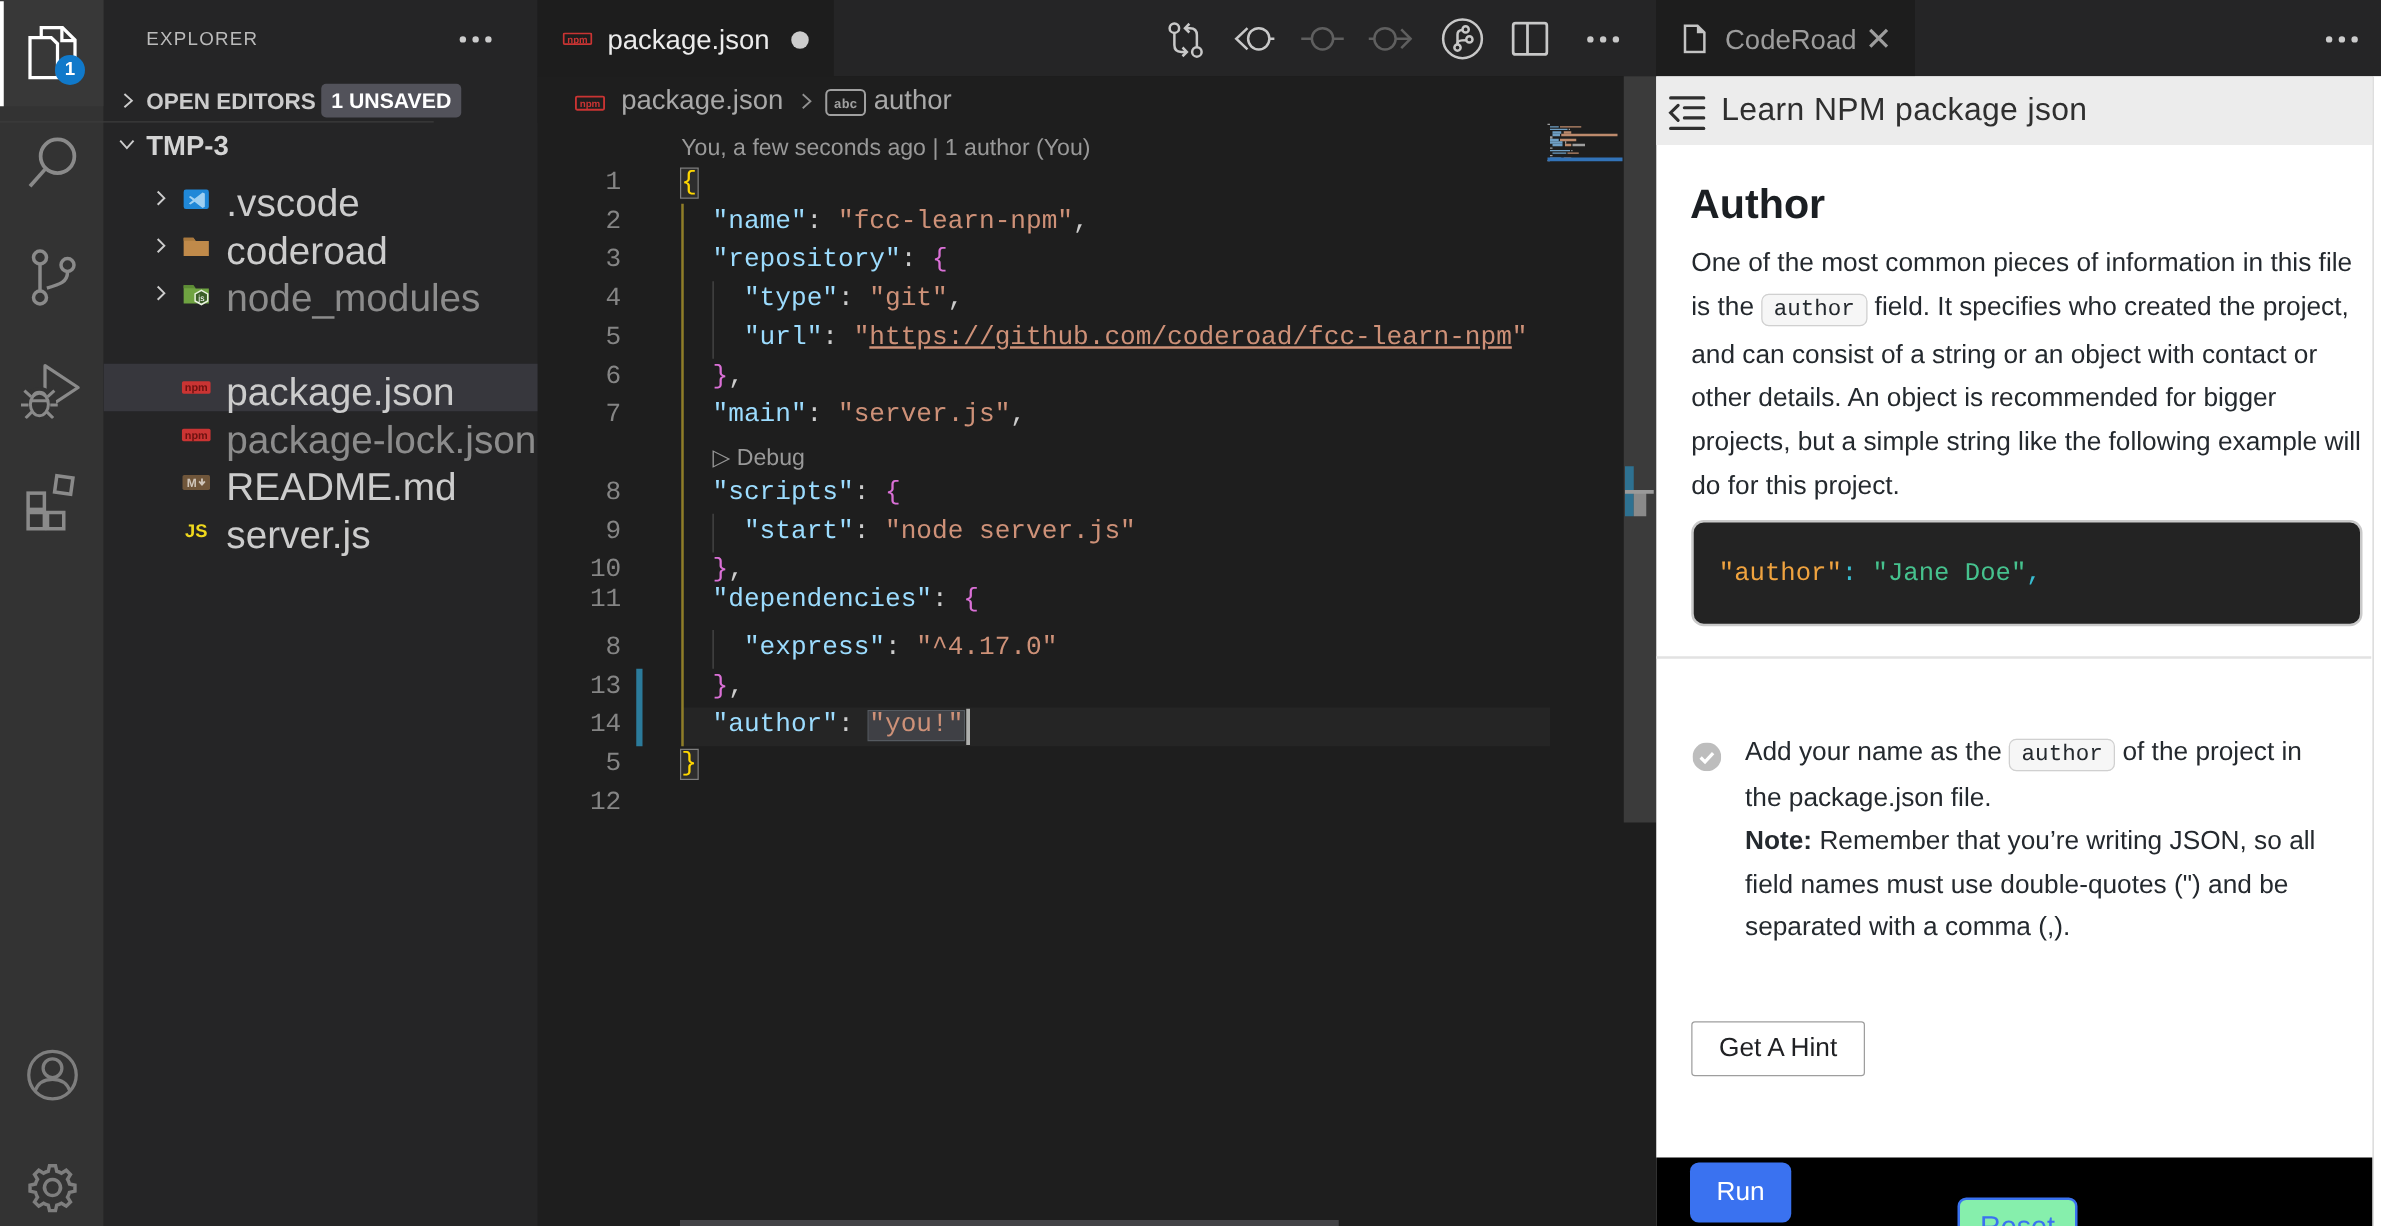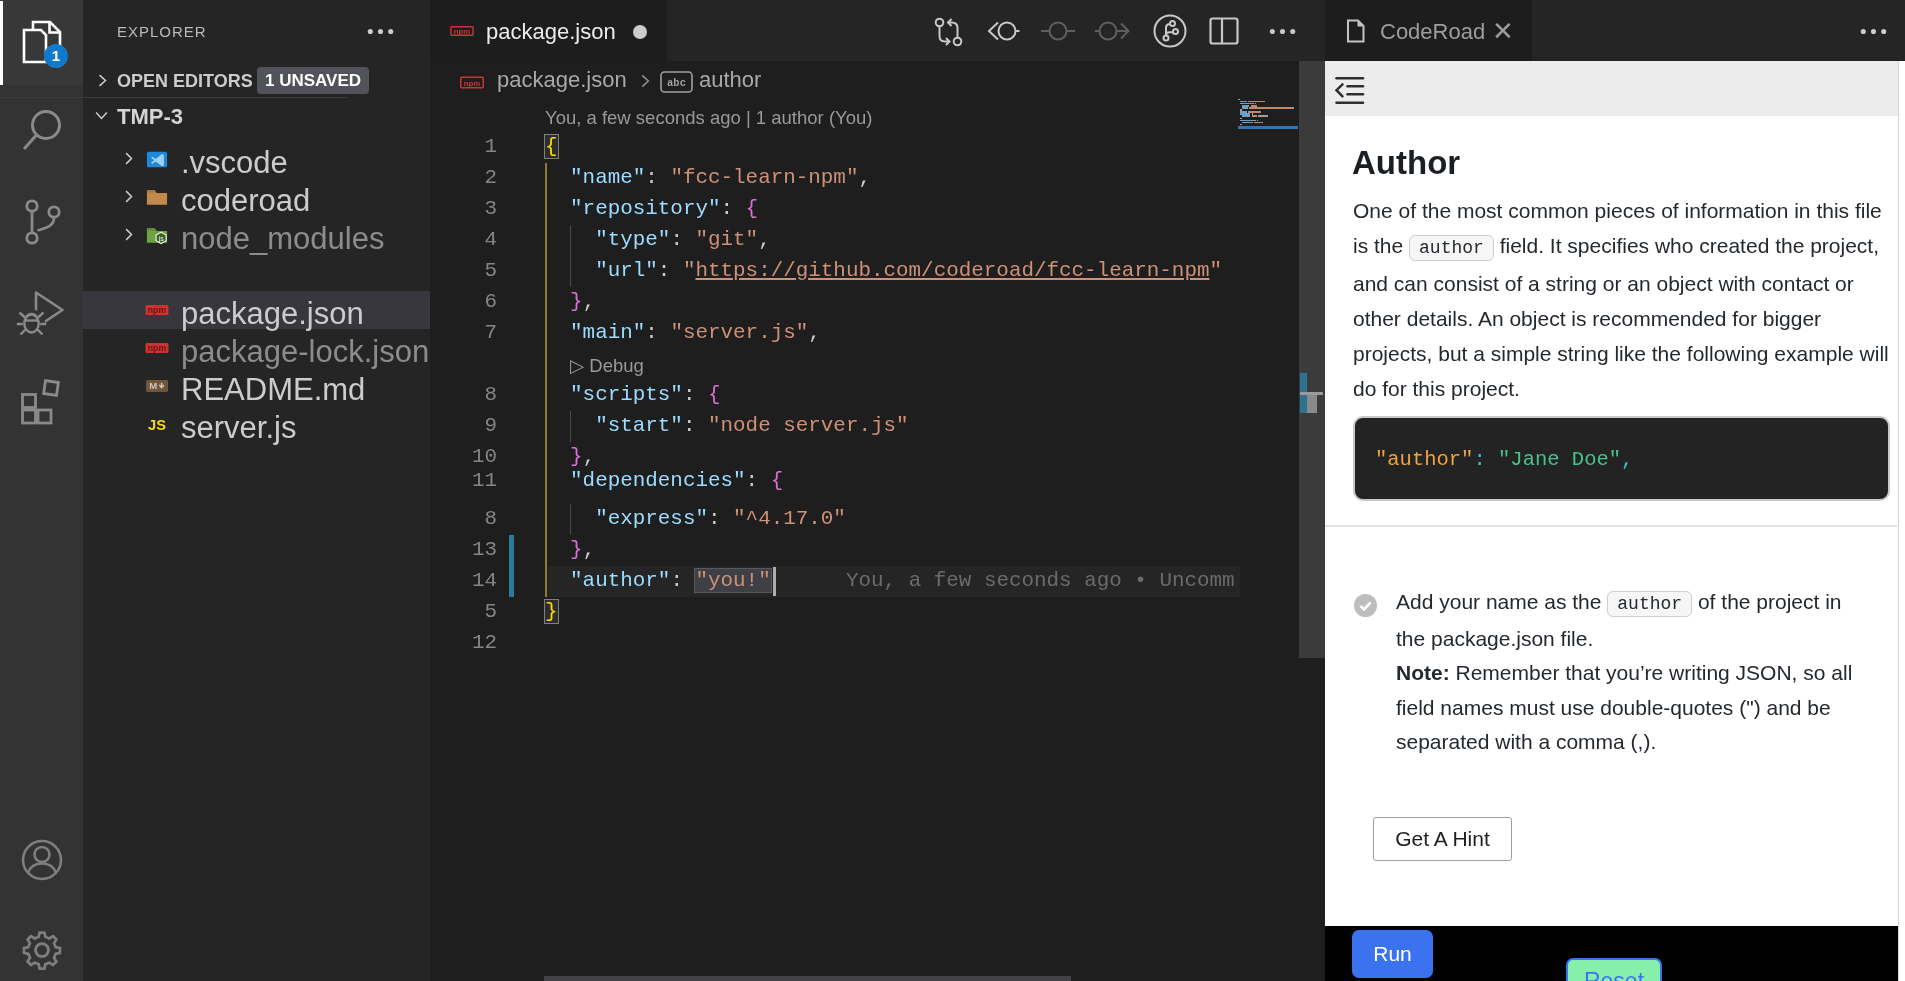--- a/index.html
+++ b/index.html
@@ -59,21 +59,21 @@
 #phead { left:1325px; top:61px; width:573px; height:55px; background:#ececec; }
 #phead-title { left:1377px; top:74px; font-size:25.5px; letter-spacing:0.3px; color:#2f2f2f; }
 #h-author { left:1352px; top:144px; font-size:33px; font-weight:bold; color:#1b1f23; }
 #para { left:1353px; top:193px; width:580px; font-size:21px; line-height:35px; color:#24292e; }
 .icode { font-family:"Liberation Mono",monospace; font-size:18px; background:#f6f6f6; border:1.5px solid #d0d0d0; border-radius:6px; padding:2px 9px; }
 #codeblock { left:1353px; top:416px; width:537px; height:85px; background:#232323; border:2px solid #c9c9c9; border-radius:10px; }
 #cb-text { left:1375px; top:448px; font-family:"Liberation Mono",monospace; font-size:20.5px; white-space:pre; }
 .cb-o { color:#f0a33f; } .cb-t { color:#38bdd1; } .cb-g { color:#46c28e; }
 #pdivider { left:1325px; top:525px; width:572px; height:1.5px; background:#e2e2e2; }
 #task { left:1396px; top:585px; width:520px; font-size:21px; line-height:34.5px; color:#24292e; }
-#hintbtn { left:1353px; top:817px; width:139px; height:44px; border:1.5px solid #9e9e9e; border-radius:3px; font-size:21px; color:#202124; text-align:center; line-height:42px; background:#fff;margin-left:20px; }
+#hintbtn { left:1353px; top:817px; width:139px; height:44px; border:1.5px solid #9e9e9e; border-radius:3px; font-size:21px; color:#202124; text-align:center; line-height:42px; background:#fff; }
 #blackbar { left:1325px; top:926px; width:580px; height:55px; background:#000000; }
 #runbtn { left:1352px; top:930px; width:81px; height:48px; background:#3a72f0; border-radius:7px; color:#fff; font-size:21px; text-align:center; line-height:48px; }
 #resetbtn { left:1566px; top:930px; width:96px; height:48px; background:#86efac; border:2.5px solid #3a72f0; border-radius:7px; color:#3a72f0; font-size:23px; text-align:center; line-height:43px;margin-top:28px; }
 #pscroll { left:1898px; top:61px; width:7px; height:920px; background:#ffffff; border-left:1px solid #d4d4d4; }
 </style>
 </head>
 <body>
 <div id="app">
 
   <div class="abs" id="activitybar"></div>
@@ -342,21 +342,20 @@
       </div>
   <div class="cl" style="top:434px">
         <span class="num">13</span>
         <span class="code">  <span class="b2">}</span>,</span>
       </div>
   <div class="cl" style="top:465px">
         <div style="position:absolute;left:115px;top:0;width:695px;height:31px;background:rgba(255,255,255,0.035)"></div>
         <span class="num">14</span>
         <span class="code">  <span class="k">"author"</span>: <span style="background:#3f4045;outline:1px solid #555a60"><span class="s">"you!"</span></span></span>
         <div style="position:absolute;left:343px;top:1px;width:2.5px;height:29px;background:#aeafad"></div>
-        <span style="position:absolute;left:416px;top:3px;font-family:'Liberation Mono',monospace;font-size:20.9px;color:#6b6b6b;white-space:pre">You, a few seconds ago • Uncomm</span>
       </div>
   <div class="cl" style="top:496px">
         <span class="num">5</span>
         <span class="code"><span class="b1 matchbox">}</span></span>
       </div>
   <div class="cl" style="top:527px">
         <span class="num">12</span>
       </div>
   </div>
   <div class="abs" id="guide-gold"></div>
@@ -419,20 +418,21 @@
 
   <svg class="abs" style="left:1334px;top:76px" width="31" height="29" viewBox="0 0 31 29">
     <g stroke="#2f2f2f" stroke-width="2.5" fill="none" stroke-linecap="round">
       <path d="M2.5 2.3 H29"></path>
       <path d="M13.5 10.2 H29"></path>
       <path d="M13.5 18.3 H29"></path>
       <path d="M2.5 26.7 H29"></path>
       <path d="M8.5 8.3 L2.5 14.2 L8.5 20.3"></path>
     </g>
   </svg>
+  <div class="abs" id="phead-title">Learn NPM package json</div>
   <div class="abs" id="h-author">Author</div>
   <div class="abs" id="para">One of the most common pieces of information in this file<br>is the <span class="icode">author</span> field. It specifies who created the project,<br>and can consist of a string or an object with contact or<br>other details. An object is recommended for bigger<br>projects, but a simple string like the following example will<br>do for this project.</div>
   <div class="abs" id="codeblock"></div>
   <div class="abs" id="cb-text"><span class="cb-o">"author"</span><span class="cb-t">:</span> <span class="cb-g">"Jane Doe"</span><span class="cb-t">,</span></div>
   <div class="abs" id="pdivider"></div>
 
   <svg class="abs" style="left:1354px;top:594px" width="23" height="23" viewBox="0 0 23 23">
     <circle cx="11.5" cy="11.5" r="11.5" fill="#bdbdbd"></circle>
     <path d="M6.5 12 L10 15.5 L16.5 8.5" stroke="#ffffff" stroke-width="2.6" fill="none"></path>
   </svg>

